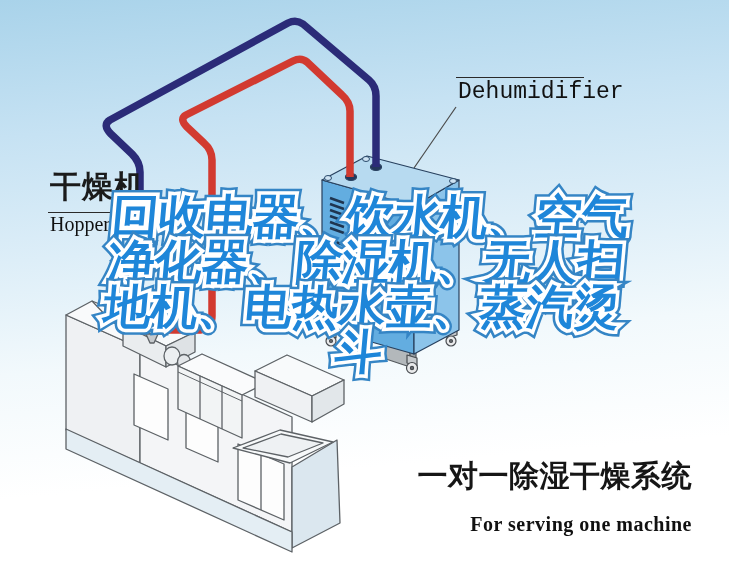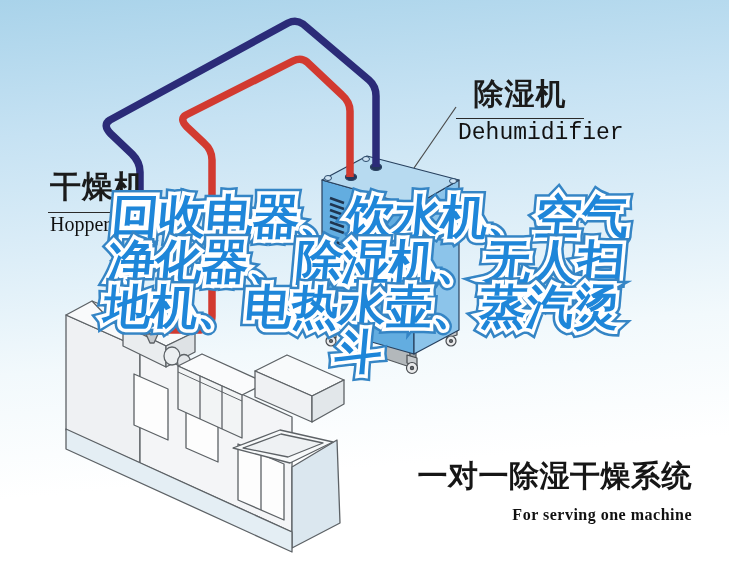--- a/index.html
+++ b/index.html
@@ -26,22 +26,22 @@
             transform:skewX(-5deg);font-weight:900;font-size:47px;line-height:45px;}
   .big-line{position:relative;height:45px;}
   .big-line span{position:absolute;left:0;right:0;top:0;white-space:nowrap;}
   .t-outer{color:transparent;-webkit-text-stroke:12px #3585c5;}
   .t-mid{color:transparent;-webkit-text-stroke:7px #ffffff;}
   .t-top{color:#1e86d9;}
 
   
   .caption{position:absolute;left:388px;top:456px;width:304px;text-align:right;}
   .caption .cap-title{font-size:30px;font-weight:700;color:#161616;letter-spacing:0.5px;}
-  .caption .cap-sub{font-family:"Liberation Serif",serif;font-weight:700;font-size:16px;
-                    color:#111;margin-top:9px;letter-spacing:0.5px;}
+  .caption .cap-sub{font-family:"Liberation Serif",serif;font-weight:700;font-size:20px;
+                    color:#111;margin-top:16px;letter-spacing:0.5px;}
 </style>
 </head>
 <body>
 
 <div class="sky"></div>
 
 <svg class="diagram" width="729" height="561" viewBox="0 0 729 561">
 
   <g stroke="#5d6266" stroke-width="1.3" stroke-linejoin="round" fill="#f4f5f7">
 
@@ -143,21 +143,20 @@
   <ellipse cx="211" cy="230" rx="7" ry="4.5" fill="#7a1d18"></ellipse>
 </svg>
 
 <div class="hopper-label">
   <div class="label-title">干燥机</div>
   <div class="rule"></div>
   <div class="label-sub">Hopper</div>
 </div>
 
 <div class="dehum-label">
-  <div class="label-title">除湿机</div>
   <div class="rule"></div>
   <div class="label-sub">Dehumidifier</div>
 </div>
 
 <div class="big-text">
   <div class="big-line">
     <span class="t-outer">回收电器、饮水机、空气</span>
     <span class="t-mid">回收电器、饮水机、空气</span>
     <span class="t-top">回收电器、饮水机、空气</span>
   </div>

